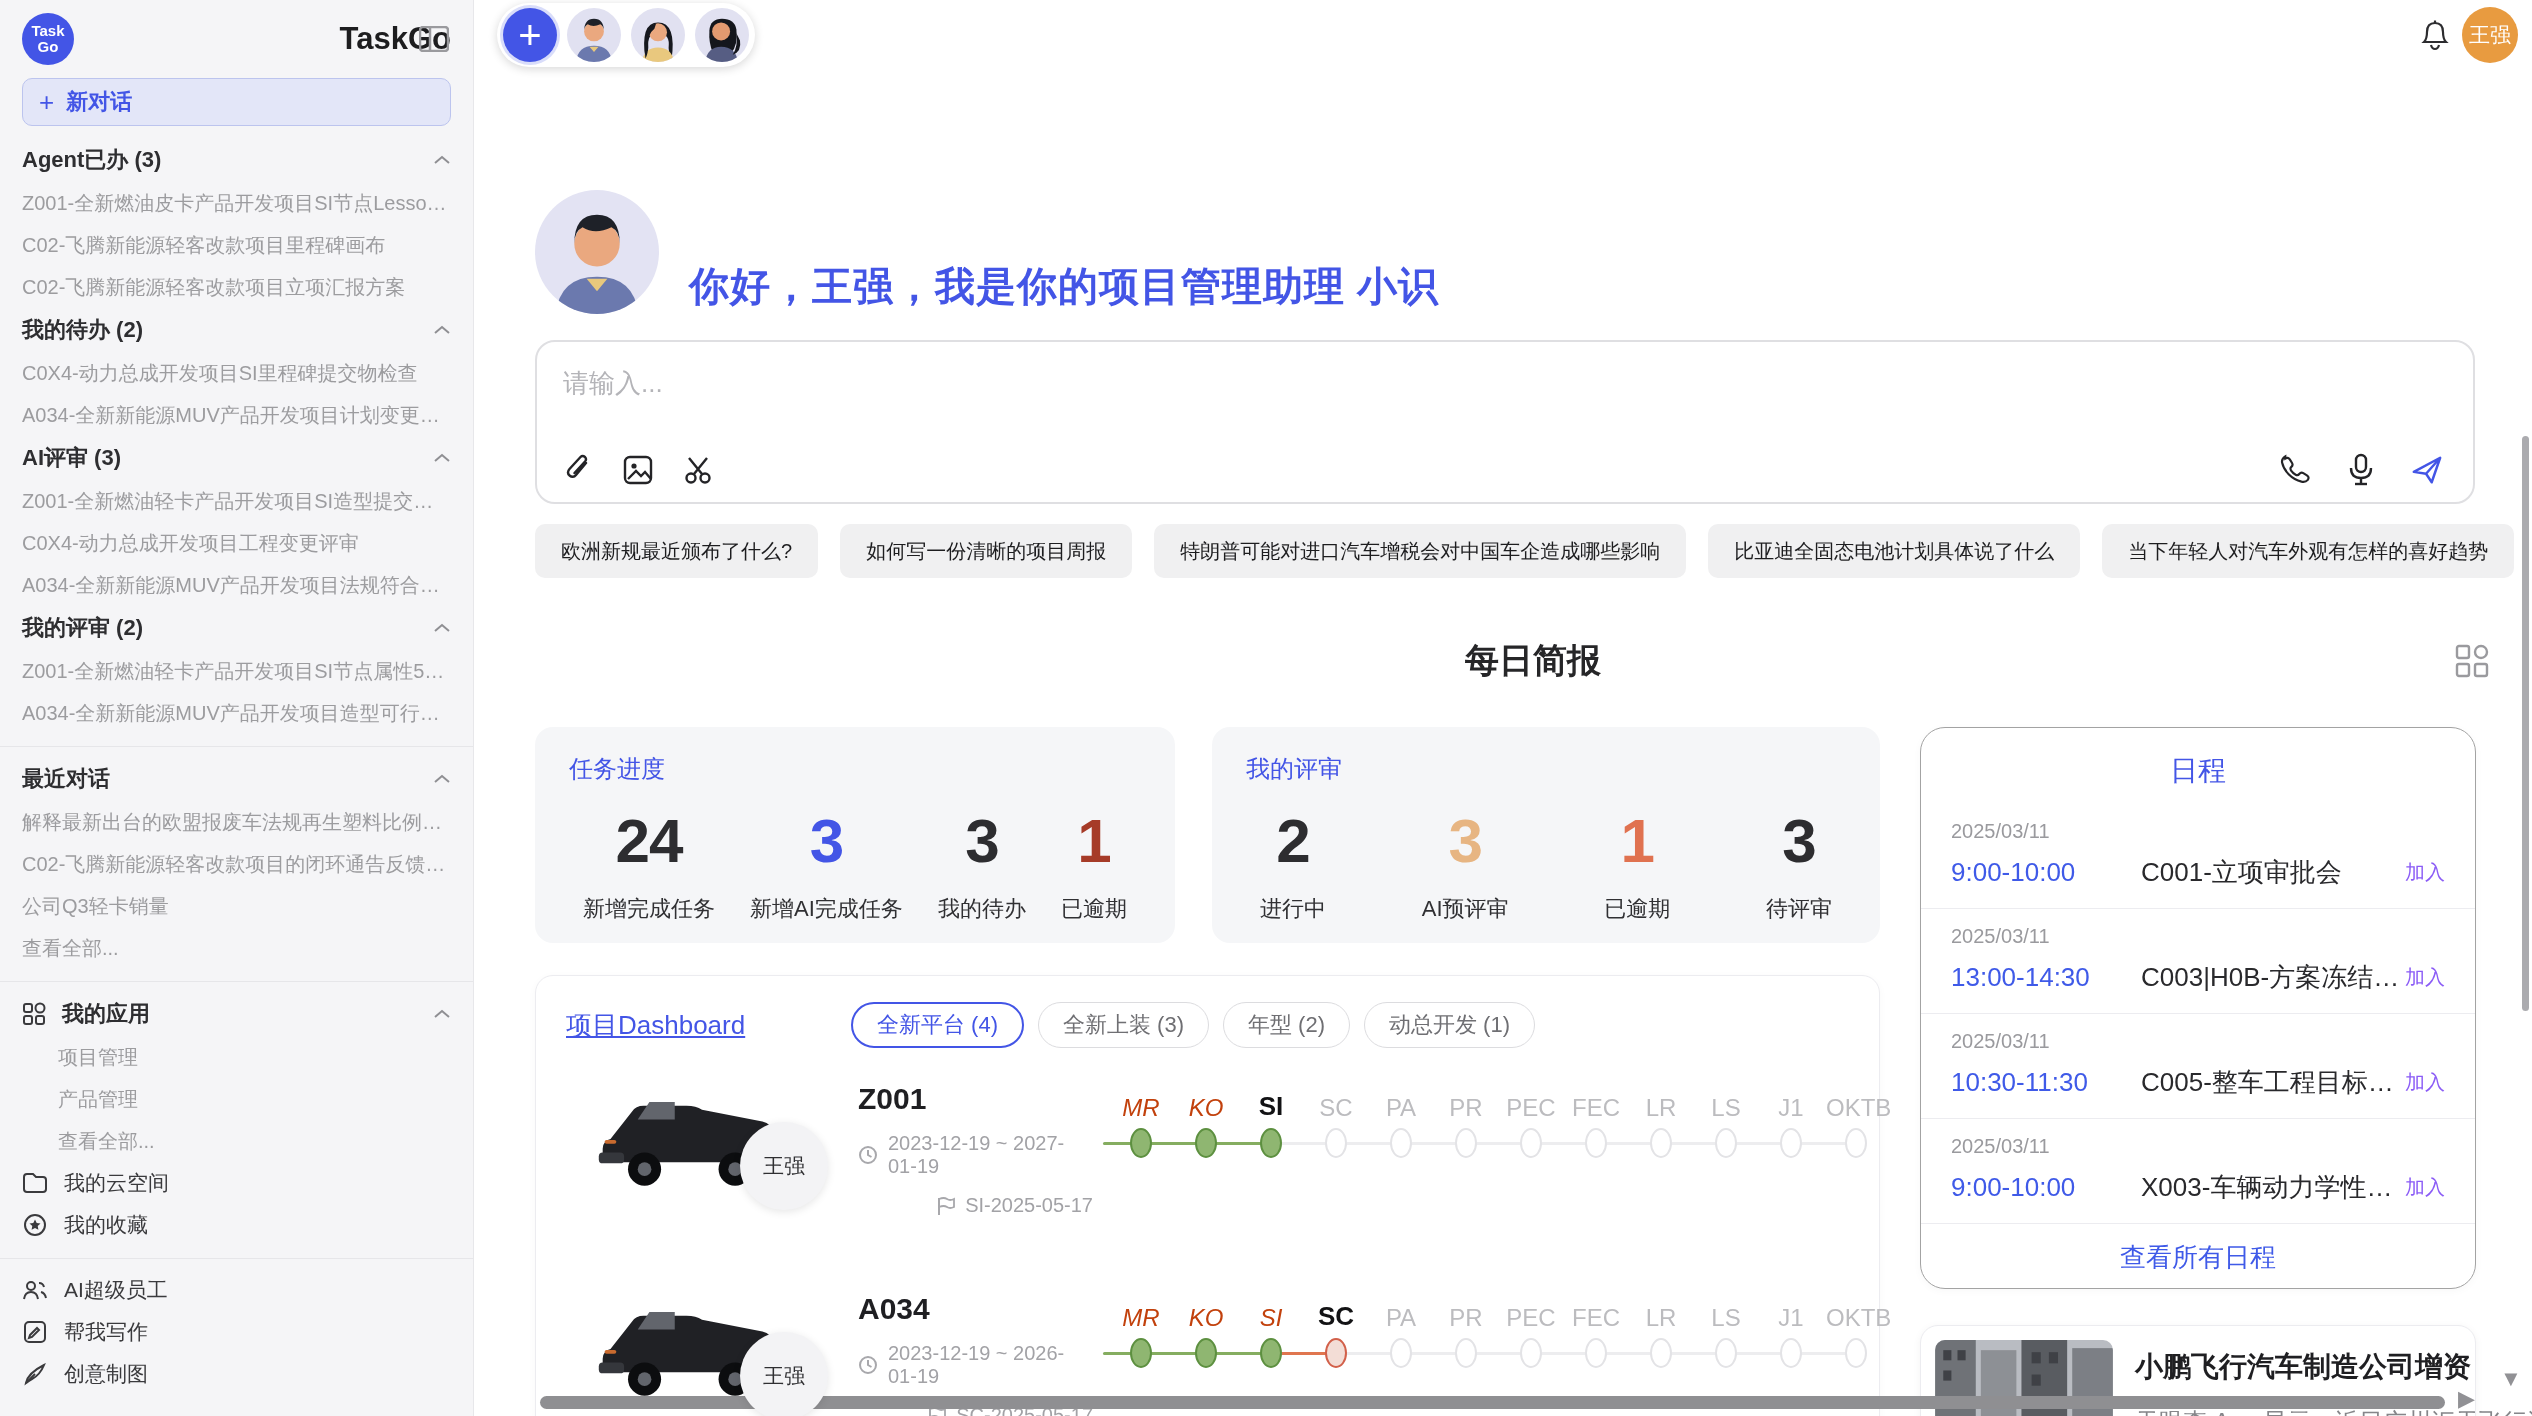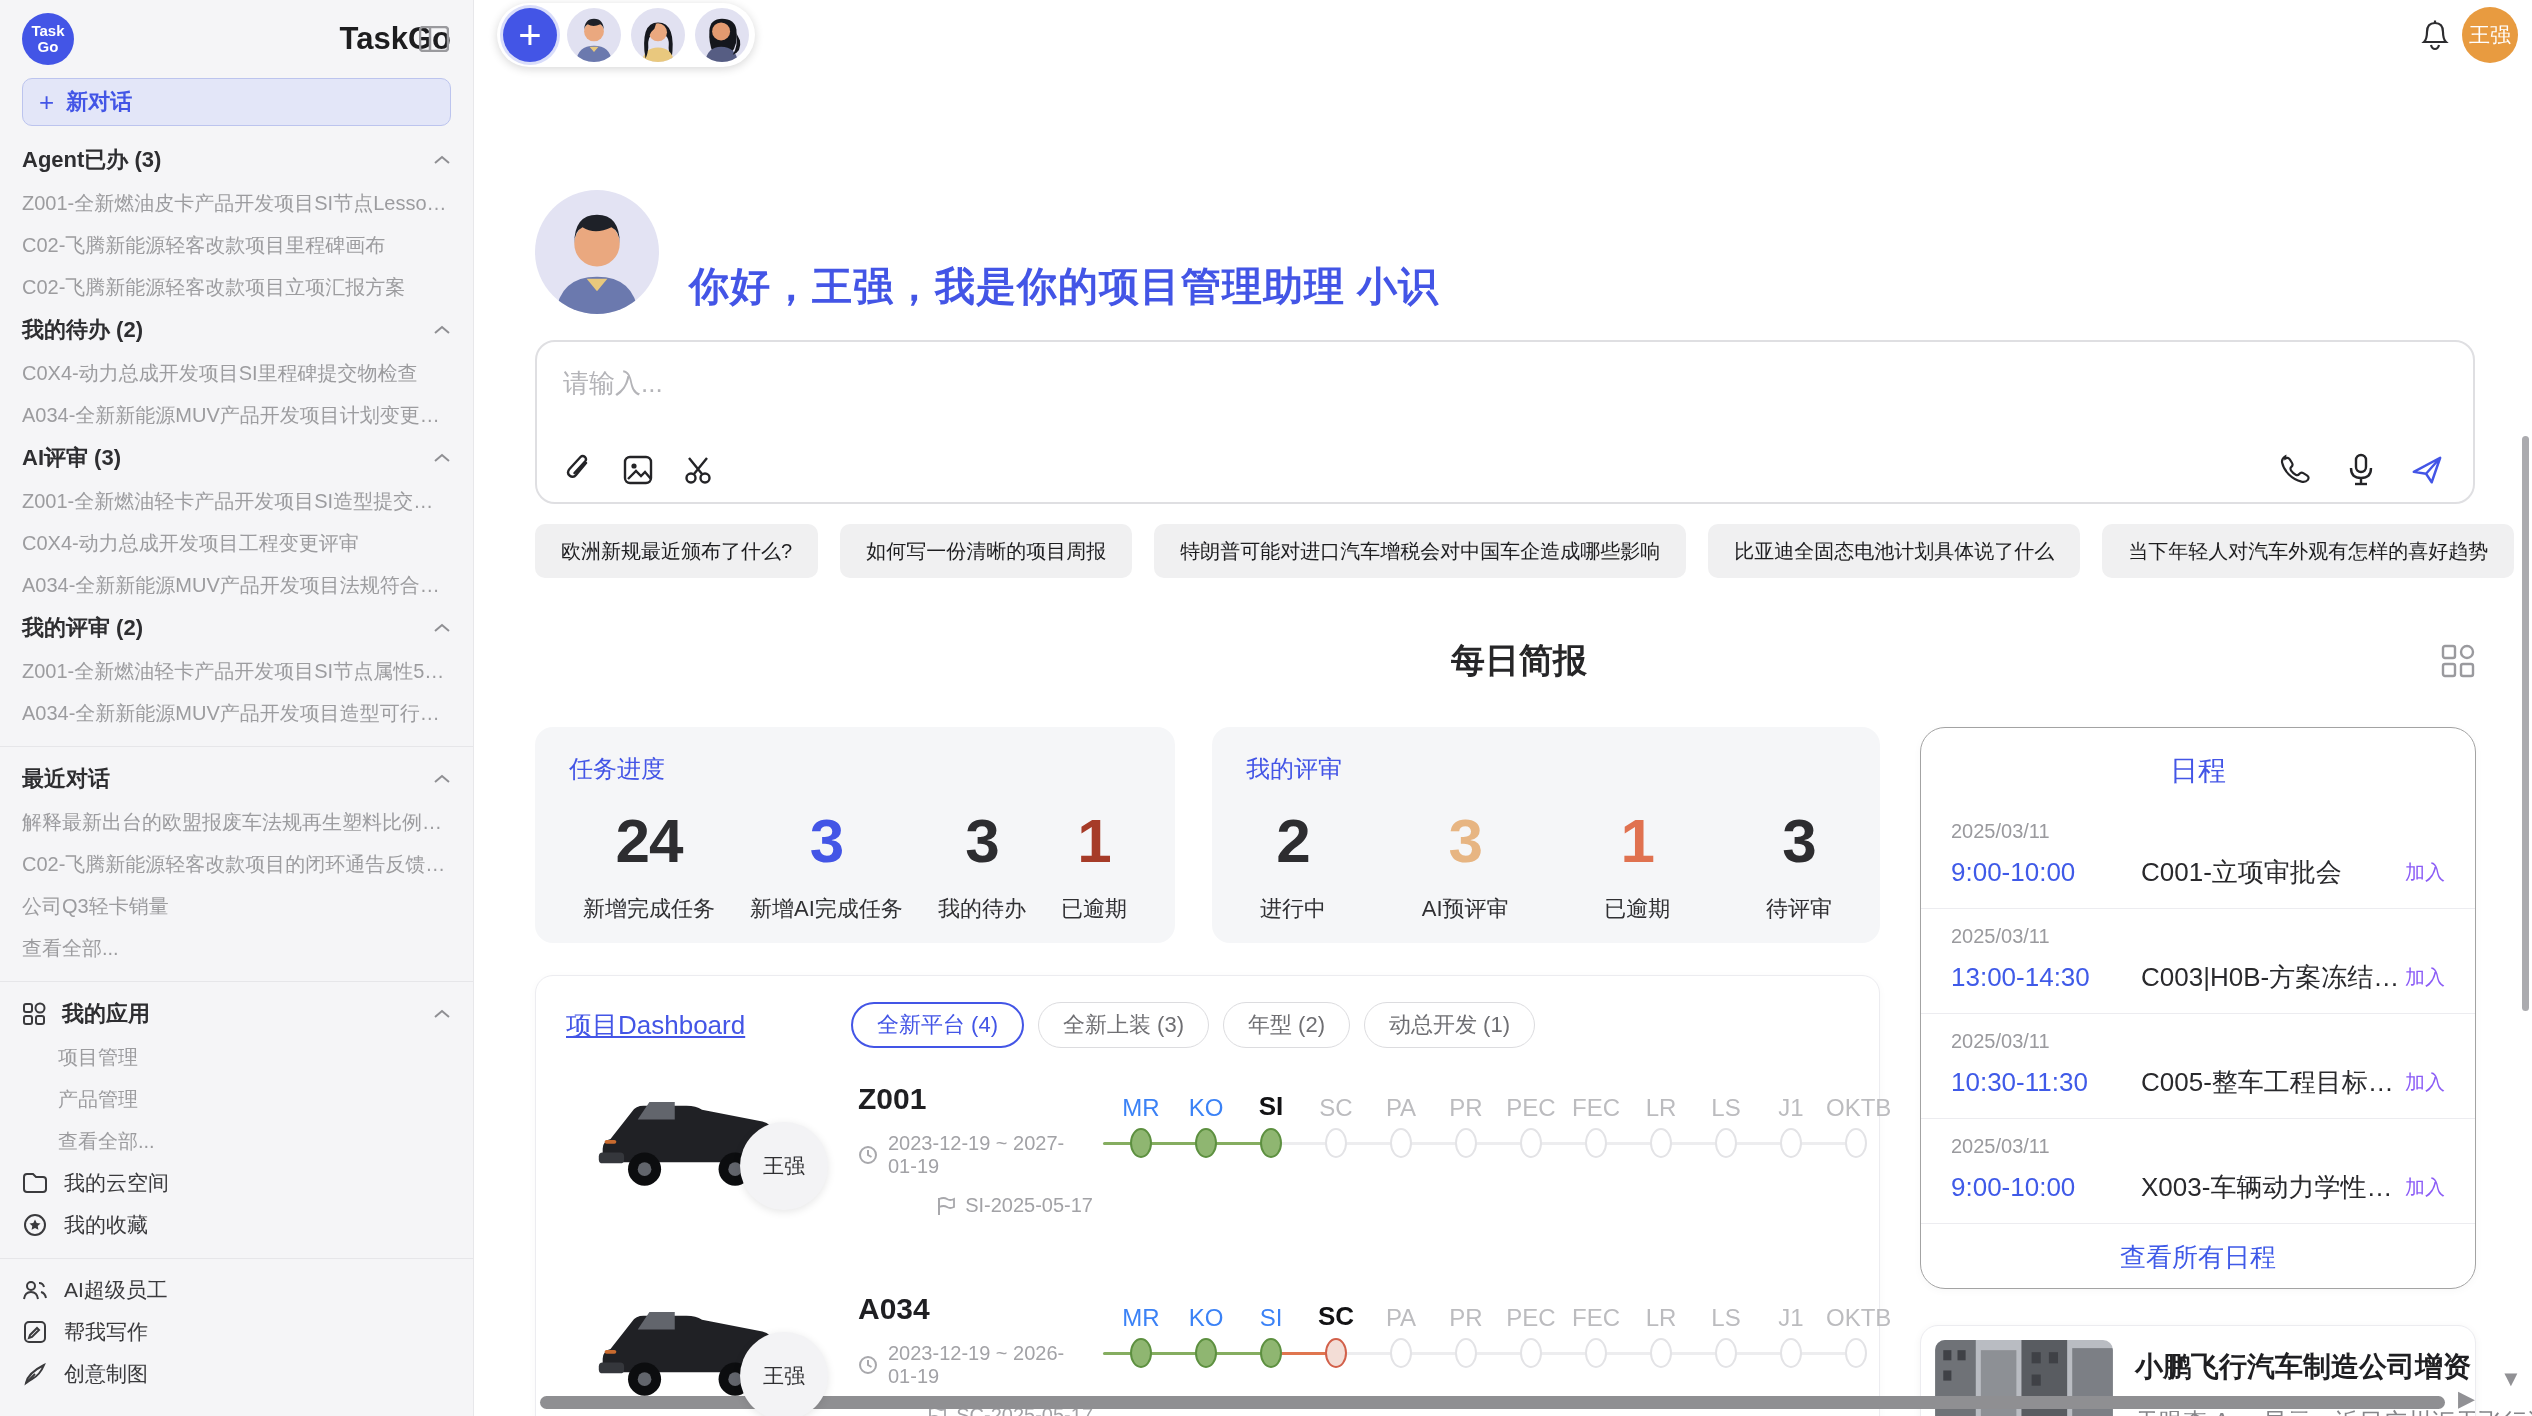--- a/index.html
+++ b/index.html
@@ -54,21 +54,21 @@
   .ph { position:absolute; left:26px; top:24px; font-size:26px; color:#b4b4b8; }
   .in-icons-l { position:absolute; left:26px; bottom:16px; display:flex; gap:28px; align-items:center; }
   .in-icons-r { position:absolute; right:30px; bottom:16px; display:flex; gap:34px; align-items:center; }
   .tool-ic { width:32px; height:32px; display:flex; align-items:center; justify-content:center; cursor:pointer; }
 
   .chips { position:absolute; left:535px; top:524px; display:flex; gap:22px; }
   .chip { height:54px; padding:0 26px; background:#f0f0f1; border-radius:10px; display:flex;
           align-items:center; font-size:20px; color:#1d1d1f; white-space:nowrap; cursor:pointer; }
 
   
-  .brief-head { position:absolute; left:549px; top:638px; width:1940px; text-align:center; }
+  .brief-head { position:absolute; left:563px; top:638px; width:1940px; text-align:center; }
   .brief-title { font-size:34px; font-weight:700; color:#262628; }
   .brief-grid-ic { position:absolute; right:12px; top:4px; width:38px; height:38px; cursor:pointer; }
 
   .stat-card { position:absolute; top:727px; height:216px; background:#f5f6f8; border-radius:18px; padding:26px 34px; }
   .stat-card.tasks { left:535px; width:640px; }
   .stat-card.reviews { left:1212px; width:668px; }
   .stat-card .ct { font-size:24px; color:#4355e6; }
   .stats { display:flex; justify-content:space-between; margin-top:20px; padding:0 14px; text-align:center; }
   .stat .num { font-size:62px; font-weight:600; line-height:1.15; letter-spacing:-1px; }
   .stat .lbl { margin-top:18px; font-size:22px; color:#303033; }
@@ -108,21 +108,21 @@
   .p-meta { display:flex; align-items:center; gap:10px; margin-top:16px; font-size:20px; color:#a2a2a6;justify-content:flex-end; }
   .p-meta .mic2 { width:20px; height:20px; display:flex; }
 
   .track { position:relative; width:780px; height:122px; margin-left:18px; flex:none; }
   .tline { position:absolute; top:66px; height:3px; background:#ededef; left:-8px; width:760px; border-radius:2px; }
   .tseg { position:absolute; top:66px; height:3px; border-radius:2px; }
   .tseg.green { background:#85ad60; left:-8px; width:168px; }
   .tseg.orange { background:#e0764f; left:160px; width:66px; }
   .stop { position:absolute; width:60px; top:0; text-align:center; }
   .ml { position:absolute; top:18px; width:60px; font-size:24px; }
-  .st-done .ml { color:#3b82f6; }
+  .st-done .ml { color:#c2410c;font-style:italic; }
   .st-pending .ml { color:#bcbcbf; }
   .st-current .ml { color:#121214; font-weight:700; font-size:26px; top:15px; }
   .dot { position:absolute; top:52px; left:19px; width:22px; height:30px; border-radius:50%;
          background:#fff; border:2px solid #e3e3e6; }
   .st-done .dot, .st-current.ok .dot { background:#8fb671; border:2px solid #5d9040; }
   .st-current.alert .dot { background:#f3ddd6; border:2px solid #d2604a; }
 
   
   .news { position:absolute; left:1920px; top:1325px; width:556px; height:165px; background:#fff;
           border:1px solid #ececf0; border-radius:18px; box-shadow:0 2px 8px rgba(0,0,0,.05);

